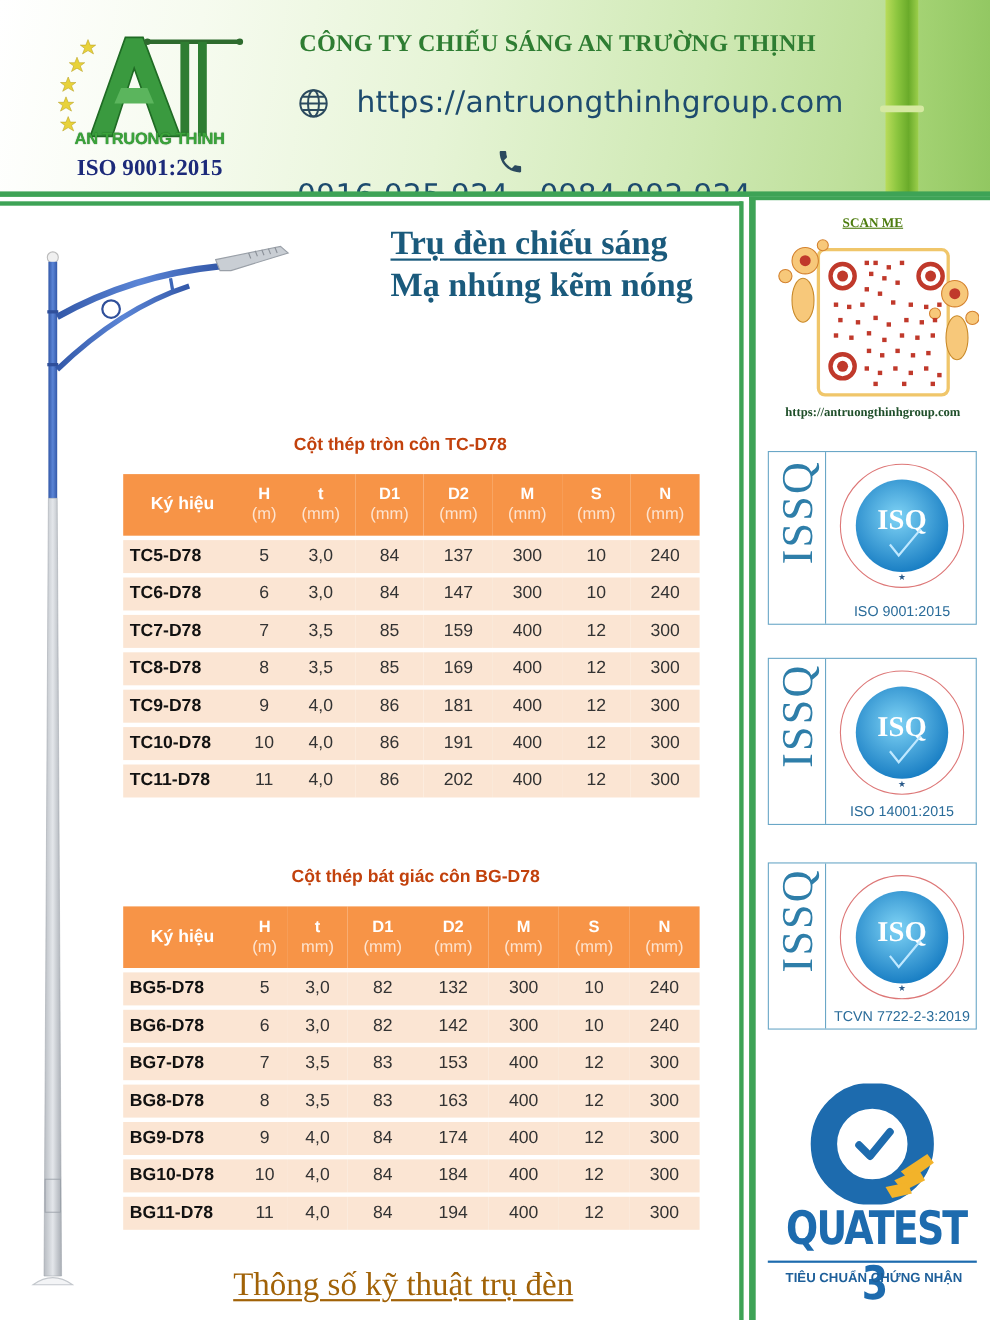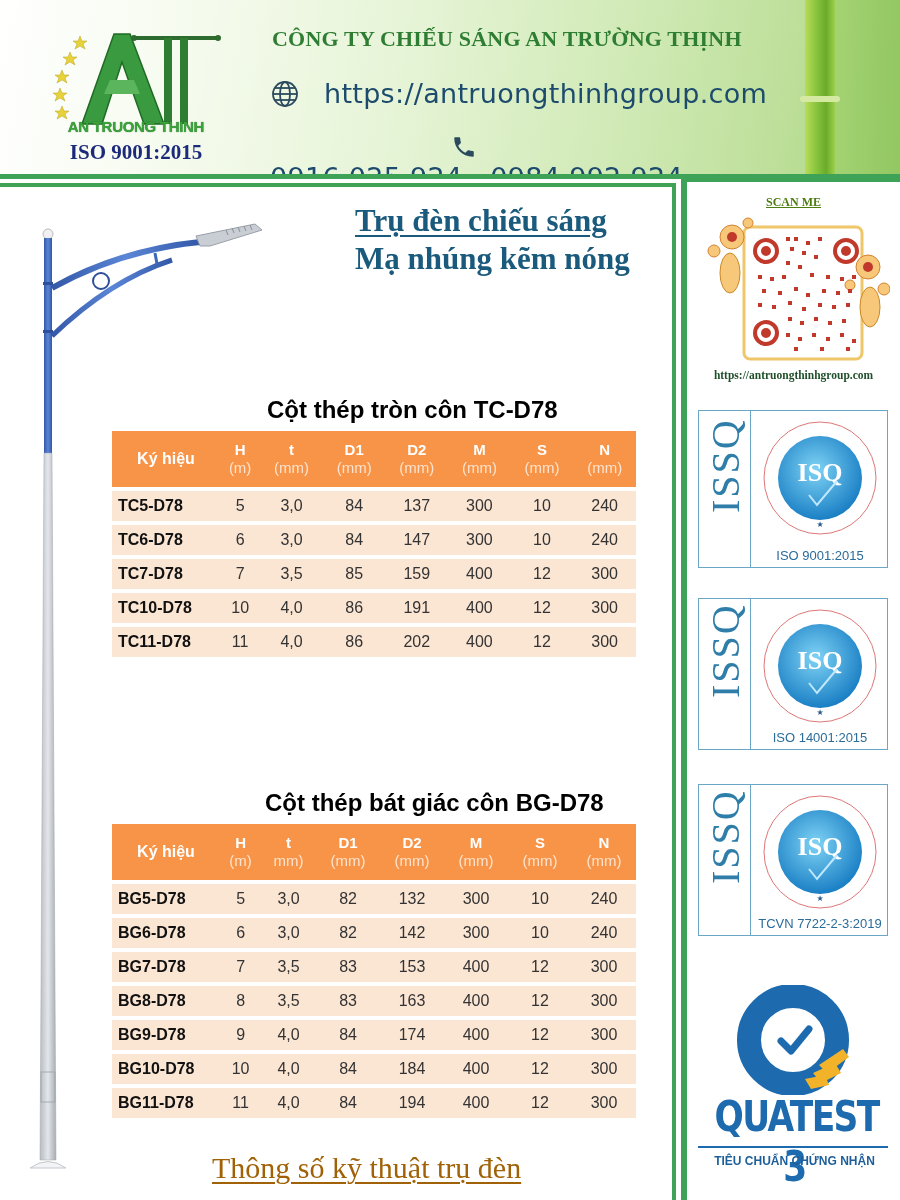--- a/index.html
+++ b/index.html
@@ -65,21 +65,21 @@
     text-underline-offset: 4px; line-height: 38px;
   }
   .title-line2 {
     font-family: "Liberation Serif", serif; font-weight: bold; font-size: 31px;
     color: #1a5a7c; line-height: 38px;
   }
 
   
   .table-title {
     position: absolute; font-family: "Liberation Sans", sans-serif; font-weight: bold;
-    font-size: 24px; color: #000000;
+    font-size: 16px; color: #c2410c;
   }
   .spec-table {
     position: absolute; left: 112px; width: 524px; border-collapse: separate; border-spacing: 0 4px;
     font-family: "Liberation Sans", sans-serif;
   }
   .spec-table th {
     background: #f79447; color: #fff; font-weight: bold; font-size: 15px; text-align: center;
     height: 56px; line-height: 18px; padding: 0;
   }
   .spec-table th .unit { display: block; font-weight: normal; font-size: 15px; color: #fde3cf; }
@@ -276,20 +276,40 @@
         <td>300</td>
         <td>10</td>
         <td>240</td>
       </tr>
     <tr>
         <td class="first">TC7-D78</td>
         <td>7</td>
         <td>3,5</td>
         <td>85</td>
         <td>159</td>
+        <td>400</td>
+        <td>12</td>
+        <td>300</td>
+      </tr>
+    <tr>
+        <td class="first">TC8-D78</td>
+        <td>8</td>
+        <td>3,5</td>
+        <td>85</td>
+        <td>169</td>
+        <td>400</td>
+        <td>12</td>
+        <td>300</td>
+      </tr>
+    <tr>
+        <td class="first">TC9-D78</td>
+        <td>9</td>
+        <td>4,0</td>
+        <td>86</td>
+        <td>181</td>
         <td>400</td>
         <td>12</td>
         <td>300</td>
       </tr>
     <tr>
         <td class="first">TC10-D78</td>
         <td>10</td>
         <td>4,0</td>
         <td>86</td>
         <td>191</td>

